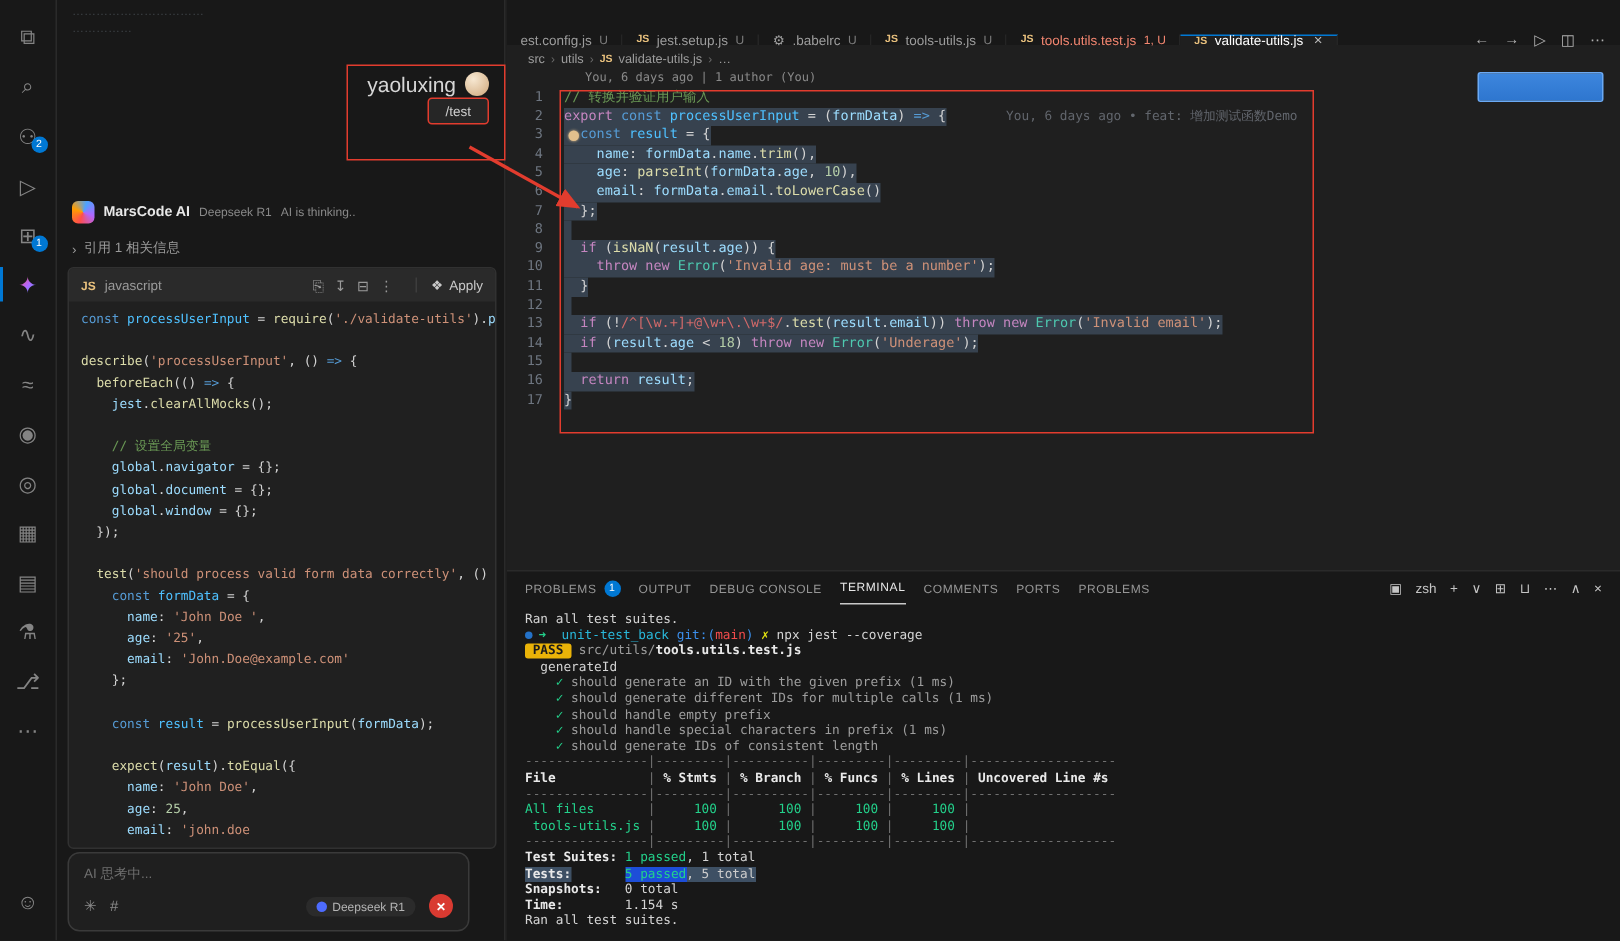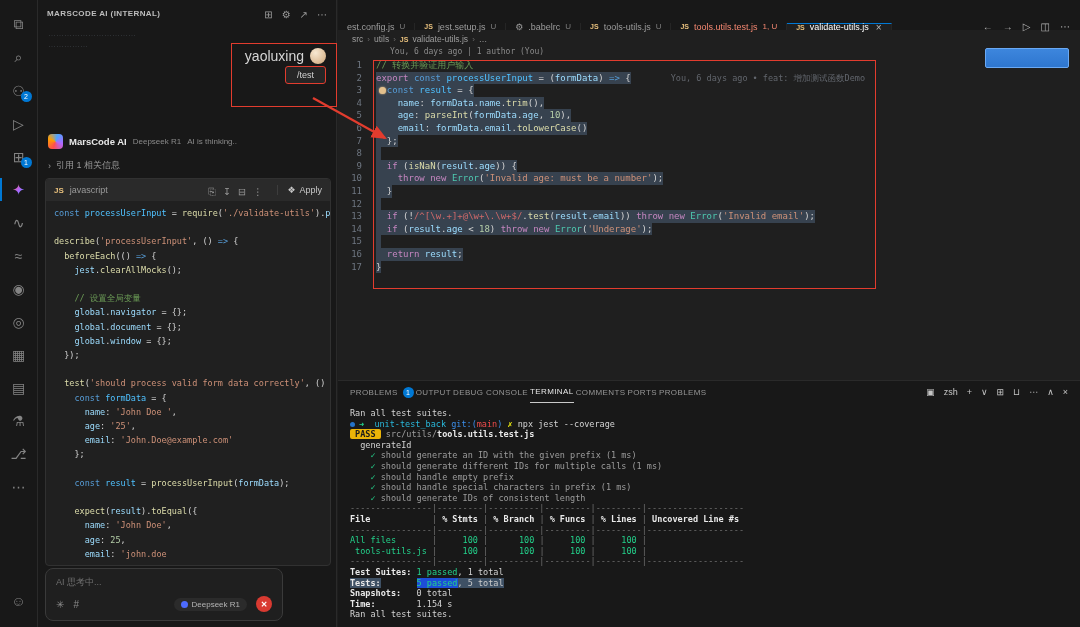--- a/index.html
+++ b/index.html
@@ -32,21 +32,21 @@
   .ai-name{font-size:9.5px;font-weight:bold;color:#e8e8e8}
   .ai-model,.ai-status{font-size:8px;color:#8a8a8a}
   .ref-row{position:absolute;left:10px;top:159px;font-size:9px;color:#9a9a9a;display:flex;gap:5px;align-items:center;cursor:pointer}
   .code-block{position:absolute;left:7px;top:178px;width:286px;height:388px;background:#202020;border:1px solid #313131;border-radius:4px;overflow:hidden;display:flex;flex-direction:column}
   .cb-header{height:22px;background:#2a2a2a;display:flex;align-items:center;padding:0 8px;gap:6px;flex:none}
   .cb-js{color:#e8c07d;font-size:8px;font-weight:bold}
   .cb-lang{color:#9a9a9a;font-size:9px;flex:1}
   .cb-icon{color:#9a9a9a;font-size:9.5px;margin-left:7px;cursor:pointer}
   .cb-apply{display:flex;align-items:center;gap:4px;color:#c9c9c9;font-size:9px;margin-left:9px;padding-left:9px;border-left:1px solid #3d3d3d;cursor:pointer}
   .cb-body{flex:1;padding:5px 8px;font-family:"DejaVu Sans Mono",monospace;font-size:8.5px;line-height:14.2px;white-space:pre;overflow:hidden}
-  .sb-input{position:absolute;left:7px;top:568px;width:238px;height:53px;border:1px solid #3a3a3a;border-radius:8px;background:#1f1f1f;padding:7px 10px 6px}
+  .sb-input{position:absolute;left:7px;top:568px;width:268px;height:53px;border:1px solid #3a3a3a;border-radius:8px;background:#1f1f1f;padding:7px 10px 6px}
   .sbi-status{color:#6f6f6f;font-size:9px}
   .sbi-row{display:flex;align-items:center;margin-top:7px;gap:9px}
   .sbi-icon{color:#8a8a8a;font-size:10px;cursor:pointer}
   .sbi-model{margin-left:auto;display:flex;align-items:center;gap:4px;background:#2b2b2b;border-radius:8px;padding:2px 7px;color:#b5b5b5;font-size:8px;cursor:pointer}
   .sbi-model-dot{width:7px;height:7px;border-radius:50%;background:#4d6bfe;display:inline-block}
   .stop-btn{width:16px;height:16px;border-radius:50%;background:#d93a31;color:#fff;font-size:8px;display:flex;align-items:center;justify-content:center;font-weight:bold;cursor:pointer;flex:none}
 
   
   #editor{position:absolute;left:338px;top:0;width:742px;height:380px;background:#1f1f1f}
   .tabbar{display:flex;align-items:stretch;height:30px;background:#181818;padding-top:23px}
@@ -67,21 +67,21 @@
   .code-area{font-family:"DejaVu Sans Mono",monospace;font-size:9px;line-height:12.6px;white-space:pre;position:relative}
   .code-line{display:flex;position:relative}
   .ln-num{width:38px;text-align:right;padding-right:14px;color:#6e7681;flex:none}
   .ln-content{white-space:pre}
   .ln-content.sel{background:#37424f}
   .inline-blame{color:#62666d;margin-left:40px;font-size:8.5px}
   .bulb{position:absolute;left:41px;top:2.5px;width:7px;height:7px;border-radius:50%;background:#e2c08d;box-shadow:0 0 2px #e2c08d}
 
   
   #panel{position:absolute;left:338px;top:380px;width:742px;height:247px;background:#181818;border-top:1px solid #2a2a2a}
-  .panel-tabs{display:flex;align-items:center;height:22px;padding:0 12px;gap:2px}
+  .panel-tabs{display:flex;align-items:center;height:22px;padding:0 12px;gap:12px}
   .ptab{font-size:8px;letter-spacing:.4px;color:#969696;display:flex;align-items:center;gap:5px;height:100%;cursor:pointer}
   .ptab.active{color:#e7e7e7;border-bottom:1px solid #c9c9c9}
   .ptab-badge{background:var(--accent,#0078d4);color:#fff;border-radius:6px;min-width:11px;height:11px;font-size:7px;display:flex;align-items:center;justify-content:center;padding:0 2px}
   .panel-controls{margin-left:auto;display:flex;align-items:center;gap:9px;color:#c5c5c5;font-size:9px}
   .pc-item{cursor:pointer}
   .term{padding:5px 0 0 12px;font-family:"DejaVu Sans Mono",monospace;font-size:8.5px;line-height:10.6px;white-space:pre;color:#ccc}
   .term-dot{display:inline-block;width:5px;height:5px;border-radius:50%;background:#2472c8;margin-right:4px;vertical-align:middle}
 
   
   .t-com{color:#6a9955}.t-kw{color:#569cd6}.t-kw2{color:#c586c0}.t-cv{color:#4fc1ff}
@@ -158,24 +158,20 @@
         </div>
       </div>
     <div id="ab-bottom">
         <div class="ab-item">
           <span class="ab-glyph">☺</span>
         </div>
       </div>
   </nav>
 
   <aside id="sidebar">
-    <div class="sb-header">
-      <span class="sb-title">MARSCODE AI (INTERNAL)</span>
-      <span id="sb-hicons"><span class="sb-hicon">⊞</span><span class="sb-hicon">⚙</span><span class="sb-hicon">↗</span><span class="sb-hicon">⋯</span></span>
-    </div>
     <div class="faded">
       <div>……………………………</div>
       <div>……………</div>
     </div>
 
     <div class="user-msg">
       <div class="user-name-row">
         <span class="user-name">yaoluxing</span>
         <span class="avatar"></span>
       </div>

